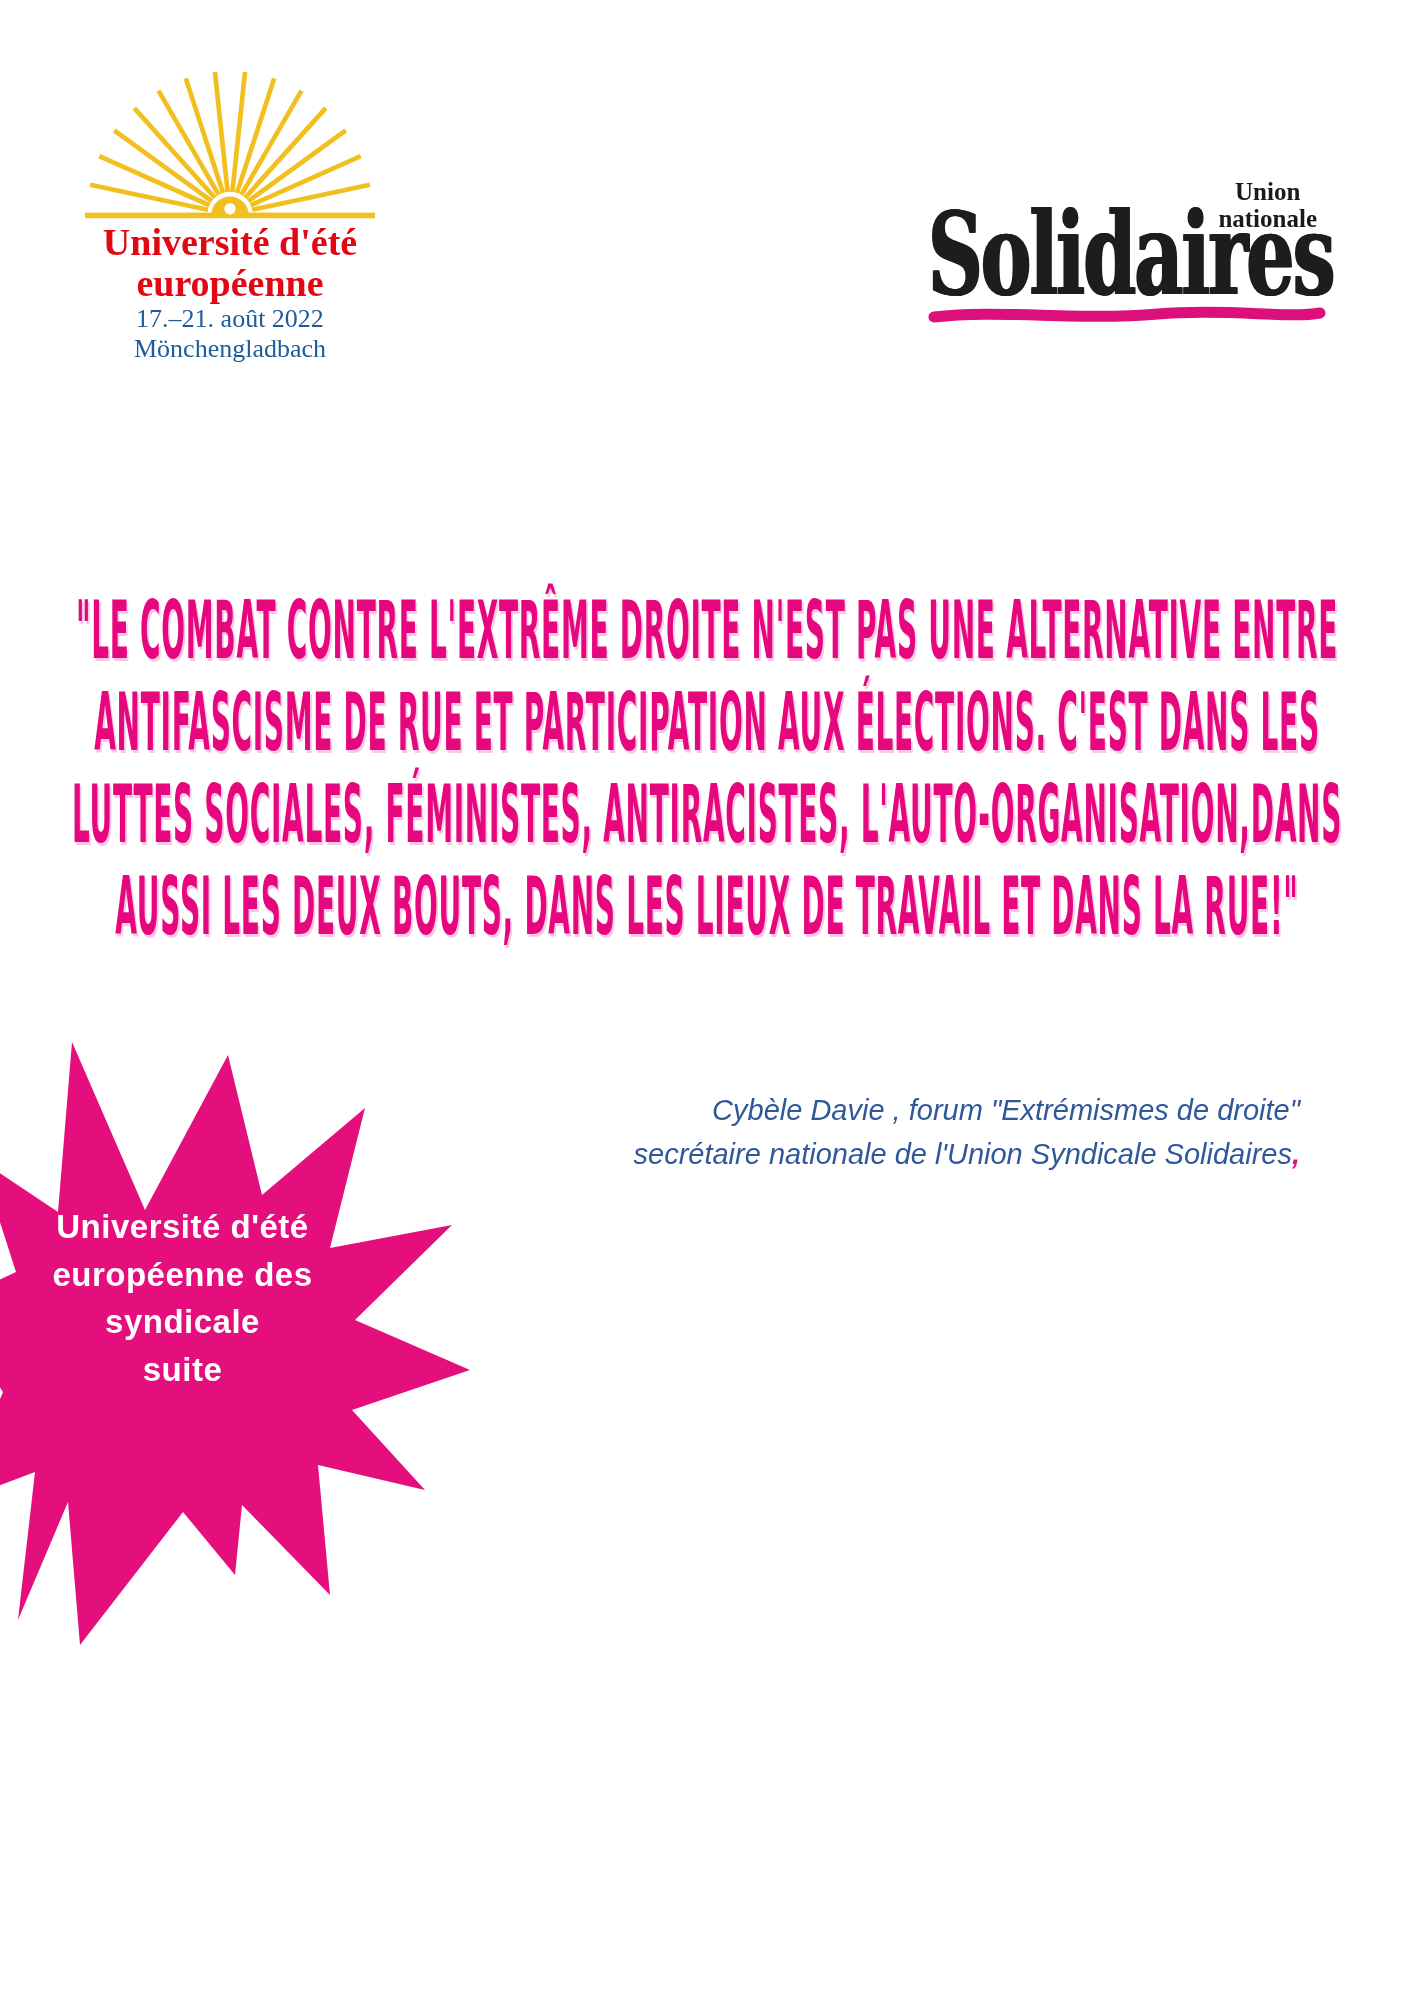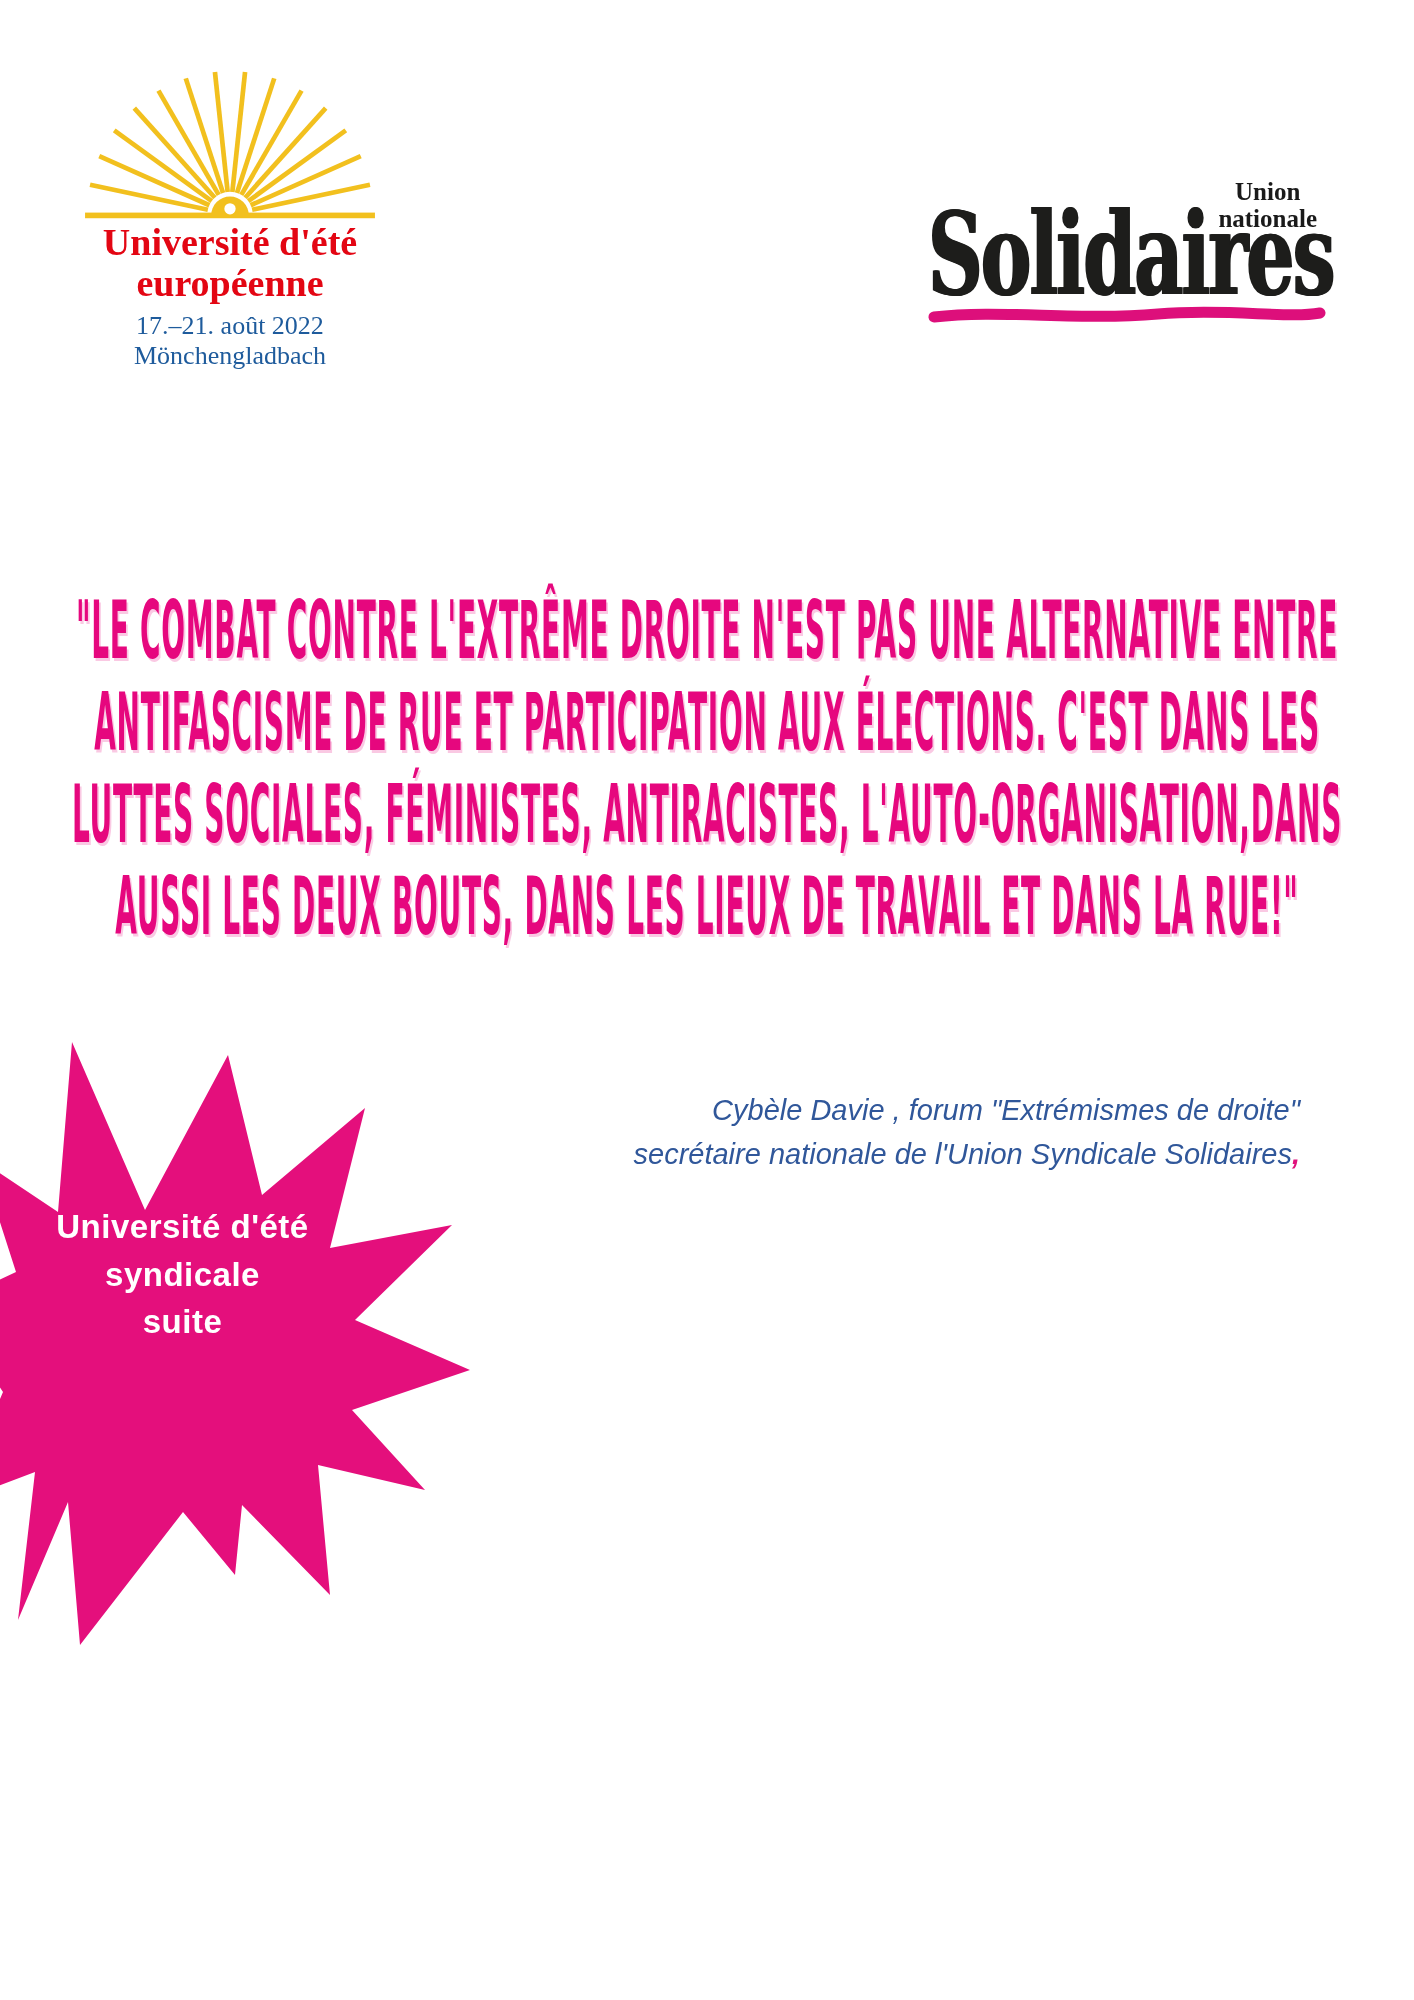--- a/index.html
+++ b/index.html
@@ -4,21 +4,21 @@
 <style>
   html,body{margin:0;padding:0;background:#ffffff;}
   .page{position:relative;width:1414px;height:2000px;background:#ffffff;overflow:hidden;
         font-family:"Liberation Sans",sans-serif;}
 
   
   .uni-logo{position:absolute;left:15px;top:58px;width:430px;text-align:center;}
   .uni-logo svg{display:block;margin:0 auto;}
   .uni-title{margin-top:-4px;font-family:"Liberation Serif",serif;font-weight:bold;
              font-size:38px;line-height:41px;color:#e30613;}
-  .uni-sub{margin-top:7px;font-family:"Liberation Serif",serif;font-size:26px;
+  .uni-sub{font-family:"Liberation Serif",serif;font-size:26px;
            line-height:30px;color:#1e5b9c;}
 
   
   .union{position:absolute;right:97px;top:178px;text-align:center;
          font-family:"Liberation Serif",serif;font-weight:bold;font-size:25px;
          line-height:27px;color:#1a1a1a;}
   .wordmark{position:absolute;left:928px;top:196px;width:480px;line-height:1;}
   .wordmark span{display:inline-block;font-family:"DejaVu Serif",serif;font-weight:bold;
          font-size:115px;letter-spacing:-3px;color:#1d1d1b;white-space:nowrap;
          transform:scaleX(0.66);transform-origin:0 0;
@@ -118,18 +118,19 @@
 
   <div>
     <svg class="badge-star" width="500" height="650" viewBox="0 0 500 650" style="overflow:visible;">
       <polygon fill="#e40f7c" points="
         72,22 145,190 228,35 262,175 365,88 330,228 452,205 355,300 470,350
         352,390 425,470 318,445 330,575 242,485 235,555 183,492 80,625 68,482
         18,600 35,452 -45,482 3,372 -55,285 16,252 -20,140 58,192"></polygon>
     </svg>
     <div class="badge-text">
       <div>Université d'été</div>
+      <div>européenne des</div>
       <div>syndicale</div>
       <div>suite</div>
     </div>
   </div>
 
 </div>
 
 </body></html>

